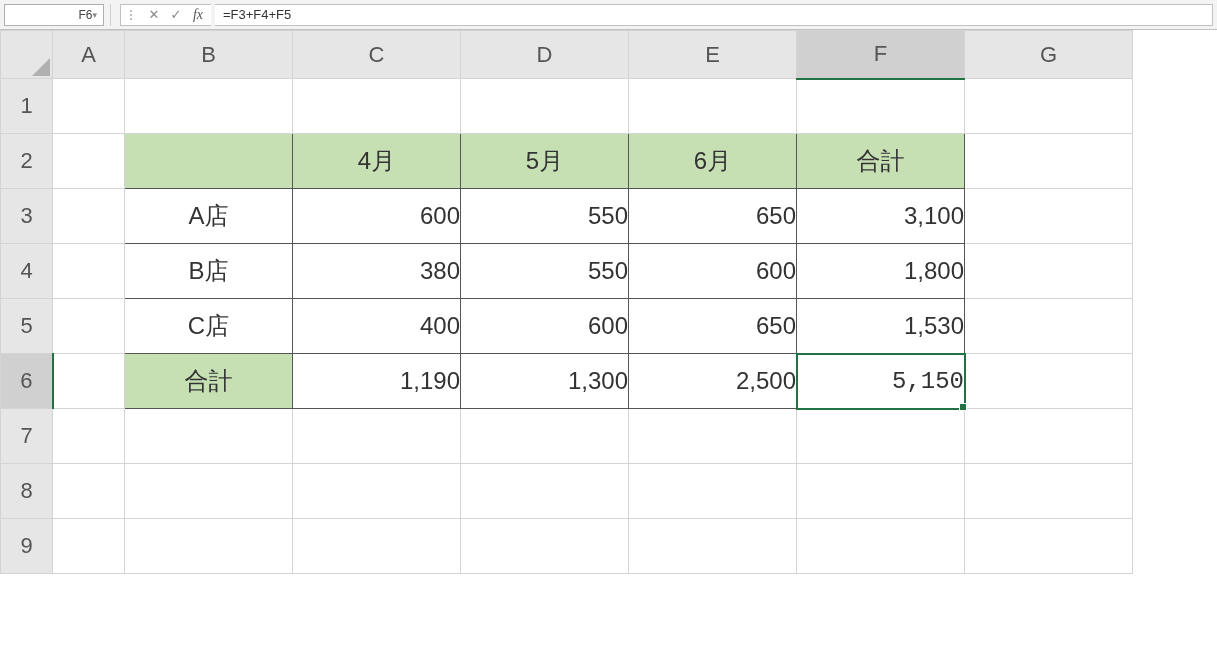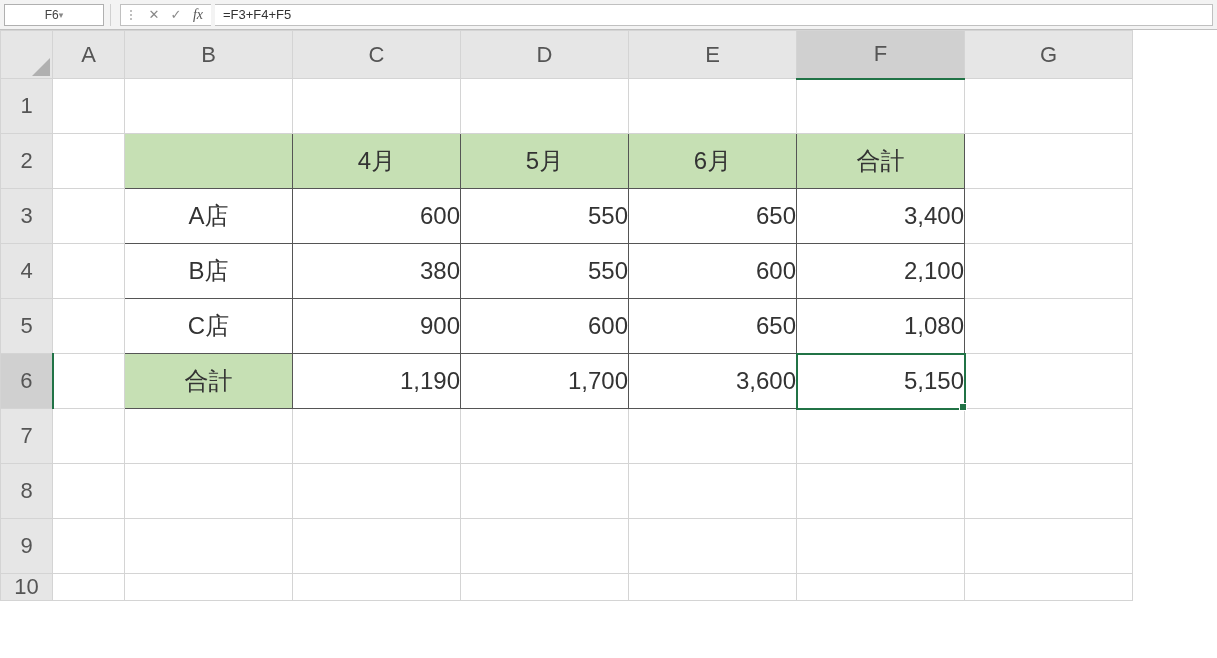--- a/index.html
+++ b/index.html
@@ -25,21 +25,21 @@
     .name-box {
       width: 100px;
       height: 22px;
       background: #fff;
       border: 1px solid #b0b0b0;
       font-size: 12px;
       padding: 2px 6px;
       color: #444;
       display: flex;
       align-items: center;
-      justify-content: center;
+      justify-content: flex-end;
     }
     .name-box::after {
       content: "▾";
       font-size: 9px;
       color: #888;
     }
     .fb-divider {
       width: 4px;
       height: 22px;
       border-left: 1px solid #d0d0d0;
@@ -166,20 +166,21 @@
       border: 1px solid #555 !important;
       margin-top: 28px;
     }
     .green-fill {
       background: #c6e0b4;
     }
     .active-cell {
       outline: 2px solid #217346;
       outline-offset: -1px;
       z-index: 5;
+      font-family: Liberation Mono, monospace;
     }
     .active-cell::after {
       content: "";
       position: absolute;
       right: -3px;
       bottom: -3px;
       width: 6px;
       height: 6px;
       background: #217346;
       border: 1px solid #fff;
@@ -252,50 +253,50 @@
       <td class="cell tbl-border green-fill center"><span>合計</span></td>
       <td class="cell"></td>
     </tr>
     <tr>
       <th class="row-head"><span>3</span></th>
       <td class="cell"></td>
       <td class="cell tbl-border center"><span>A店</span></td>
       <td class="cell tbl-border"><span>600</span></td>
       <td class="cell tbl-border"><span>550</span></td>
       <td class="cell tbl-border"><span>650</span></td>
-      <td class="cell tbl-border"><span>3,400</span></td>
+      <td class="cell tbl-border"><span>3,100</span></td>
       <td class="cell"></td>
     </tr>
     <tr>
       <th class="row-head"><span>4</span></th>
       <td class="cell"></td>
       <td class="cell tbl-border center"><span>B店</span></td>
       <td class="cell tbl-border"><span>380</span></td>
       <td class="cell tbl-border"><span>550</span></td>
       <td class="cell tbl-border"><span>600</span></td>
-      <td class="cell tbl-border"><span>2,100</span></td>
+      <td class="cell tbl-border"><span>1,800</span></td>
       <td class="cell"></td>
     </tr>
     <tr>
       <th class="row-head"><span>5</span></th>
       <td class="cell"></td>
       <td class="cell tbl-border center"><span>C店</span></td>
-      <td class="cell tbl-border"><span>900</span></td>
+      <td class="cell tbl-border"><span>400</span></td>
       <td class="cell tbl-border"><span>600</span></td>
       <td class="cell tbl-border"><span>650</span></td>
-      <td class="cell tbl-border"><span>1,080</span></td>
+      <td class="cell tbl-border"><span>1,530</span></td>
       <td class="cell"></td>
     </tr>
     <tr>
       <th class="row-head active"><span>6</span></th>
       <td class="cell"></td>
       <td class="cell tbl-border green-fill center"><span>合計</span></td>
       <td class="cell tbl-border"><span>1,190</span></td>
-      <td class="cell tbl-border"><span>1,700</span></td>
-      <td class="cell tbl-border"><span>3,600</span></td>
+      <td class="cell tbl-border"><span>1,300</span></td>
+      <td class="cell tbl-border"><span>2,500</span></td>
       <td class="cell tbl-border active-cell"><span>5,150</span></td>
       <td class="cell"></td>
     </tr>
     <tr>
       <th class="row-head"><span>7</span></th>
       <td class="cell"></td>
       <td class="cell"></td>
       <td class="cell"></td>
       <td class="cell"></td>
       <td class="cell"></td>
@@ -314,26 +315,16 @@
     </tr>
     <tr>
       <th class="row-head"><span>9</span></th>
       <td class="cell"></td>
       <td class="cell"></td>
       <td class="cell"></td>
       <td class="cell"></td>
       <td class="cell"></td>
       <td class="cell"></td>
       <td class="cell"></td>
-    </tr>
-    <tr class="row10">
-      <th class="row-head row10"><span>10</span></th>
-      <td class="cell row10"></td>
-      <td class="cell row10"></td>
-      <td class="cell row10"></td>
-      <td class="cell row10"></td>
-      <td class="cell row10"></td>
-      <td class="cell row10"></td>
-      <td class="cell row10"></td>
     </tr>
   </tbody>
     </table>
 </div>
 
 </body></html>

